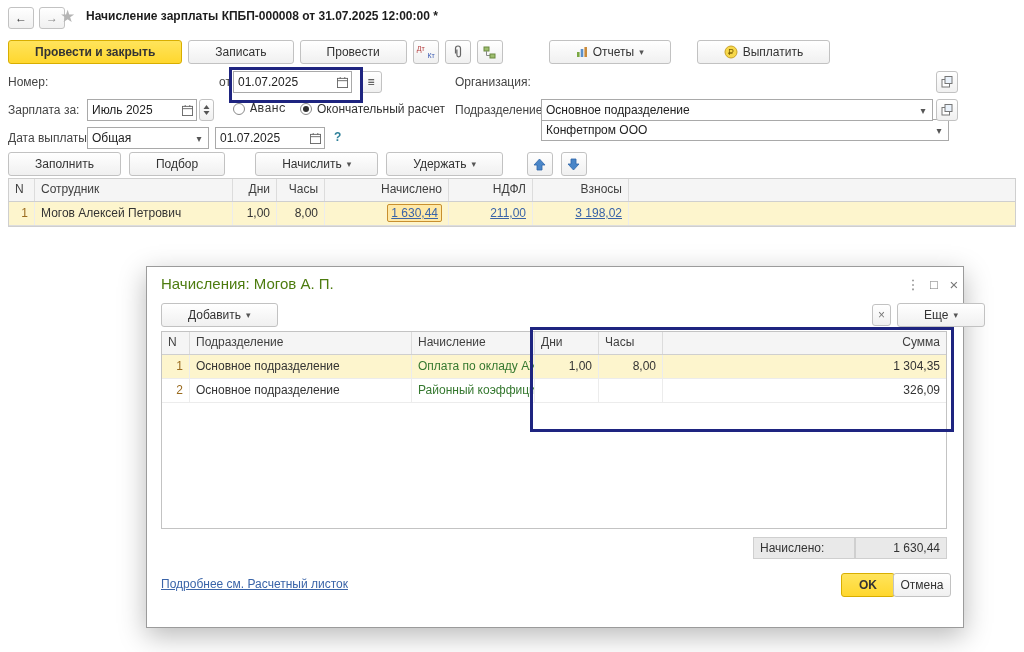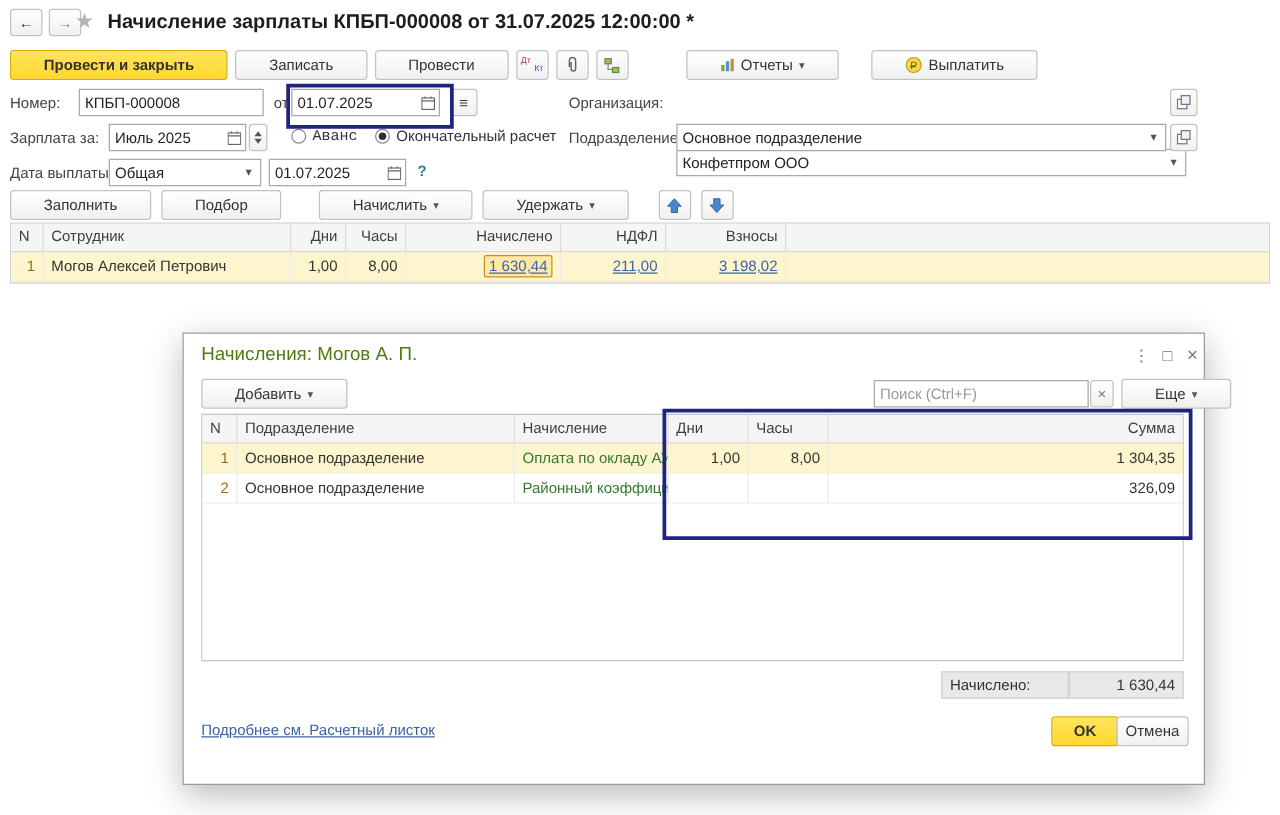--- a/index.html
+++ b/index.html
@@ -65,21 +65,21 @@
 
   <div class="abs row" style="left:8px;top:7px;gap:5px;">
     <div class="btn iconbtn" style="height:22px">
       <span>←</span>
     </div>
     <div class="btn iconbtn" style="height:22px;color:#888">
       <span>→</span>
     </div>
   </div>
   <div class="abs" style="left:60px;top:6px;color:#b5b5b5;font-size:17px;">★</div>
-  <div class="abs" style="left:86px;top:9px;font-size:16px;font-weight:bold;color:#1d1d1d;">Начисление зарплаты КПБП-000008 от 31.07.2025 12:00:00 *</div>
+  <div class="abs" style="left:86px;top:9px;font-size:12px;font-weight:bold;color:#1d1d1d;">Начисление зарплаты КПБП-000008 от 31.07.2025 12:00:00 *</div>
 
   <div class="abs row" style="left:8px;top:40px;gap:6px;">
     <div class="btn btn-yellow">Провести и закрыть</div>
     <div class="btn">Записать</div>
     <div class="btn">Провести</div>
     <div class="btn iconbtn">
       <span class="dtkt">
           <i>Дт</i>
           <b>Кт</b>
         </span>
@@ -111,23 +111,20 @@
       <svg width="14" height="14" viewBox="0 0 14 14">
         <circle cx="7" cy="7" r="6" fill="#f7d84a" stroke="#c9a227"></circle>
         <text x="7" y="10" text-anchor="middle" font-size="8.5" fill="#7a5c00" font-family="Liberation Sans, sans-serif">Р</text>
         <line x1="4" y1="8.2" x2="8.5" y2="8.2" stroke="#7a5c00" stroke-width="1"></line>
       </svg>
       <span>Выплатить</span>
     </div>
   </div>
 
   <div class="label" style="left:8px;top:71px;">Номер:</div>
-  <div class="field" style="left:63px;top:71px;width:148px;">
-    <input value="КПБП-000008" style="">
-  </div>
   <div class="label" style="left:219px;top:71px;">от</div>
   <div class="field" style="left:233px;top:71px;width:119px;">
     <input value="01.07.2025" style="">
     <span class="fbtn">
       <svg width="11" height="11" viewBox="0 0 12 12">
           <rect x="0.5" y="1.5" width="11" height="10" fill="none" stroke="#666"></rect>
           <line x1="0.5" y1="4" x2="11.5" y2="4" stroke="#666"></line>
           <line x1="3.5" y1="0" x2="3.5" y2="2" stroke="#666"></line>
           <line x1="8.5" y1="0" x2="8.5" y2="2" stroke="#666"></line>
         </svg>
@@ -263,23 +260,20 @@
         <span>□</span>
       </div>
     <div class="dlg-ctl" style="left:798px;font-size:15px;">
         <span>×</span>
       </div>
 
     <div class="btn" style="position:absolute;left:14px;top:36px;">
       <span>Добавить</span>
       <span class="caret">▾</span>
     </div>
-    <div class="field" style="left:552px;top:37px;width:172px;">
-      <input placeholder="Поиск (Ctrl+F)" style="">
-    </div>
     <div class="btn iconbtn" style="position:absolute;left:725px;top:37px;width:19px;height:22px;color:#777;">
       <span>×</span>
     </div>
     <div class="btn" style="position:absolute;left:750px;top:36px;">
       <span>Еще</span>
       <span class="caret">▾</span>
     </div>
 
     <div class="tbl" style="left:14px;top:64px;width:786px;height:198px;border-color:#c3c3c3;">
       <div class="thead">

